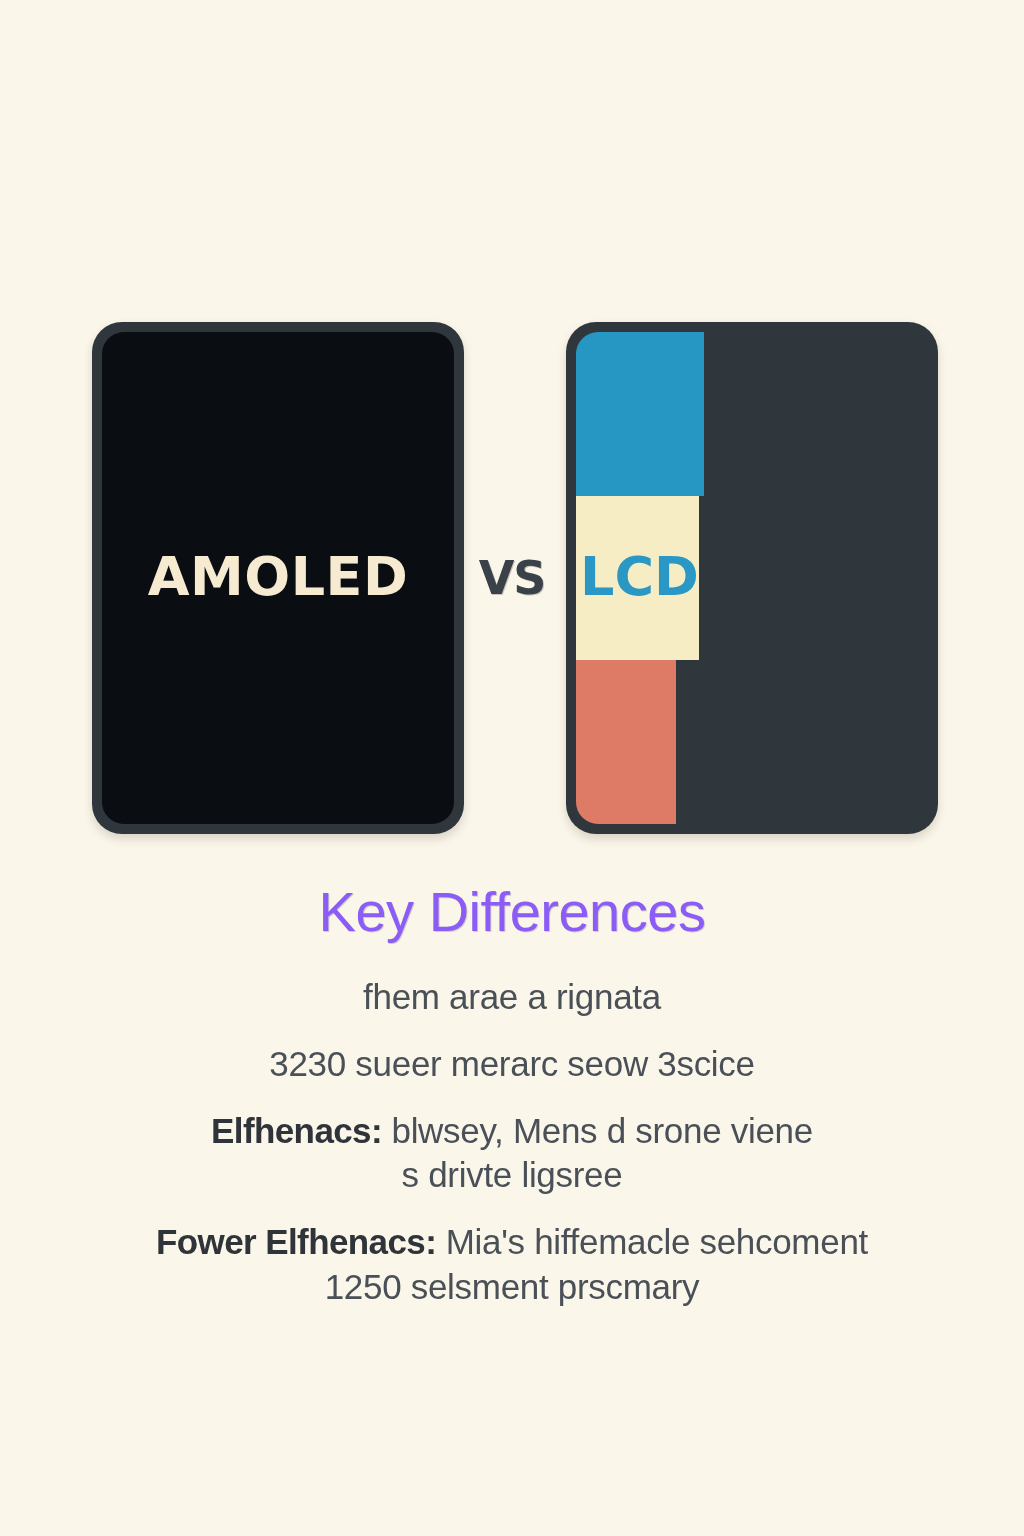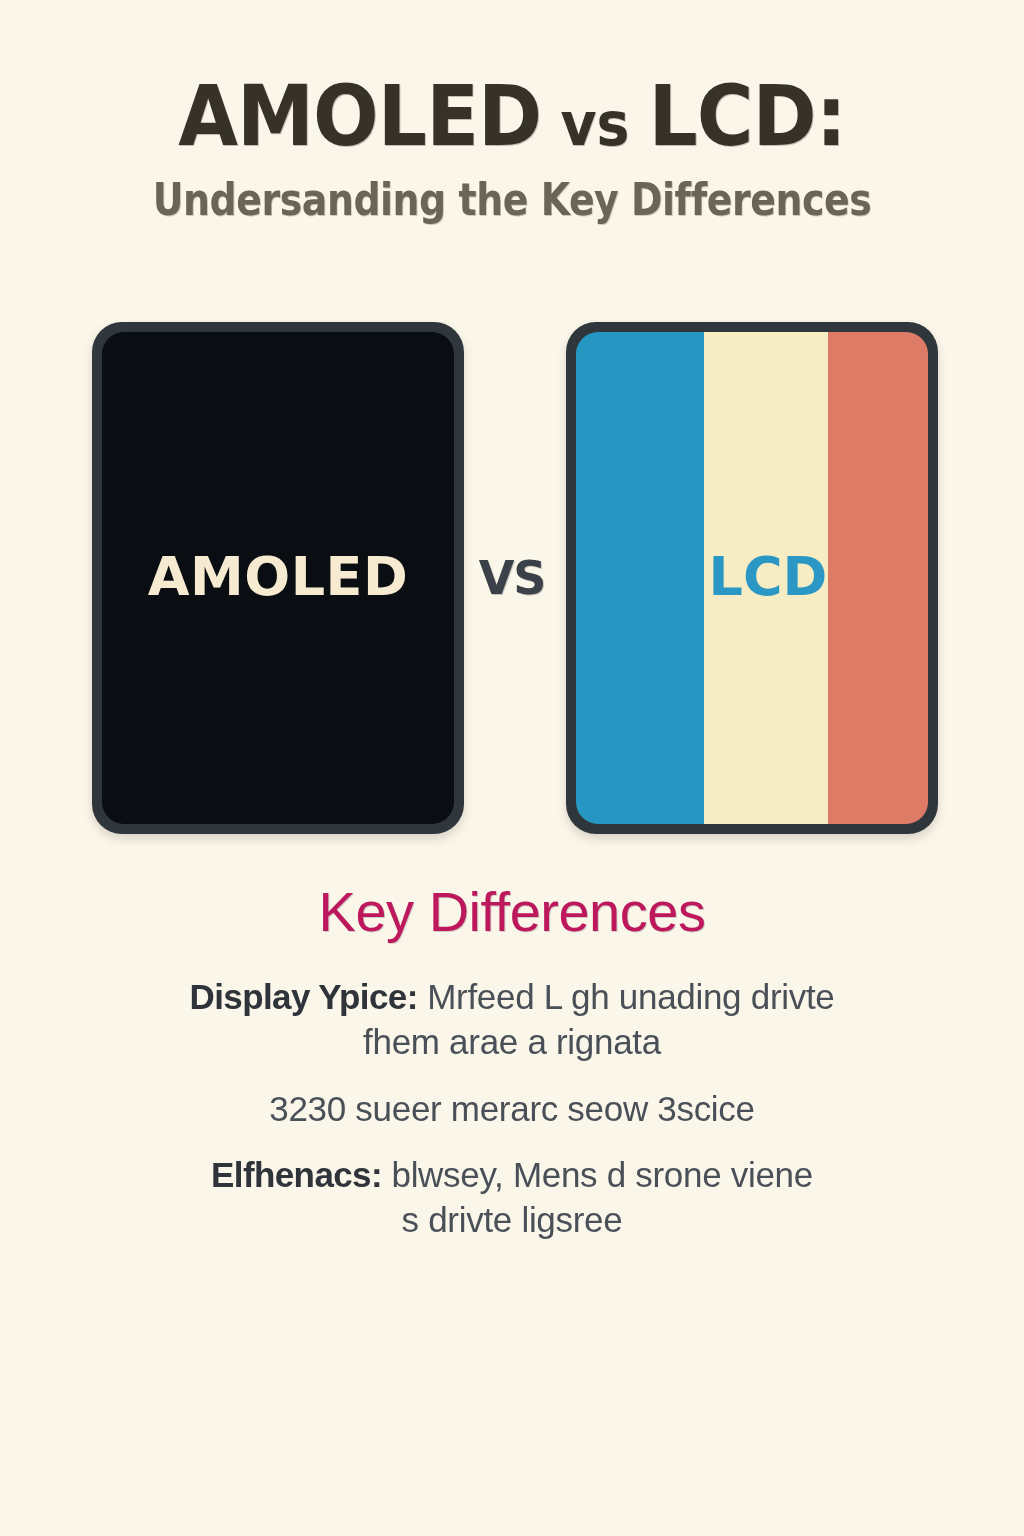--- a/index.html
+++ b/index.html
@@ -95,21 +95,21 @@
   }
   .amoled-label {
     color: #f6ead0;
     font-size: 54px;
     font-weight: 700;
     letter-spacing: 0.5px;
     font-family: "DejaVu Sans", sans-serif;
     transform: translateY(-2px);
   }
 
-  .lcd-screen { flex-direction: row; }
+  .lcd-screen { flex-direction: column; }
   .band { height: 100%; }
   .band-blue  { width: 36.5%; background: #2696c2; }
   .band-cream { width: 35.0%; background: #f7edc4; position: relative; }
   .band-red   { width: 28.5%; background: #dd7b67; }
   .lcd-label {
     position: absolute;
     top: 50%;
     left: 4px;
     transform: translateY(-52%);
     color: #2b97c4;
@@ -135,21 +135,21 @@
 
   
   .kd-heading {
     position: absolute;
     top: 879px;
     left: 0;
     width: 1024px;
     text-align: center;
     font-size: 56px;
     font-weight: 400;
-    color: #be185d;
+    color: #8b5cf6;
     font-family: "Liberation Sans", sans-serif;
     letter-spacing: -0.5px;
     text-shadow: 1px 1px 0 rgba(60,65,75,0.22);
   }
 
   .facts {
     position: absolute;
     top: 975px;
     left: 0;
     width: 1024px;
@@ -177,26 +177,20 @@
   .fact-body {
     font-weight: 400;
     color: #4a5057;
   }
 </style>
 </head>
 <body>
 
 <div class="poster">
 
-  <div class="header">
-    <div class="title">
-      <span>AMOLED</span><span class="small"> vs </span><span>LCD:</span>
-    </div>
-    <div class="subtitle">Undersanding the Key Differences</div>
-  </div>
 
   <div class="panels">
 
     <div class="device" id="device-amoled">
       <div class="device-screen amoled-screen">
         <span class="amoled-label">AMOLED</span>
       </div>
     </div>
 
     <div class="vs-badge">VS</div>
@@ -211,35 +205,38 @@
       </div>
     </div>
 
   </div>
 
   <div class="kd-heading">Key Differences</div>
 
   <div class="facts">
 
     <div class="fact">
-      <div class="fact-line">
-        <span class="fact-label">Display Ypice:</span>
-        <span class="fact-body"> Mrfeed L gh unading drivte</span>
-      </div>
       <div class="fact-line fact-body">fhem arae a rignata</div>
     </div>
 
     <div class="fact">
       <div class="fact-line fact-body">3230 sueer merarc seow 3scice</div>
     </div>
 
     <div class="fact">
       <div class="fact-line">
         <span class="fact-label">Elfhenacs:</span>
         <span class="fact-body"> blwsey, Mens d srone viene</span>
       </div>
       <div class="fact-line fact-body">s drivte ligsree</div>
     </div>
 
+    <div class="fact">
+      <div class="fact-line">
+        <span class="fact-label">Fower Elfhenacs:</span>
+        <span class="fact-body"> Mia's hiffemacle sehcoment</span>
+      </div>
+      <div class="fact-line fact-body">1250 selsment prscmary</div>
+    </div>
 
   </div>
 
 </div>
 
 </body></html>

